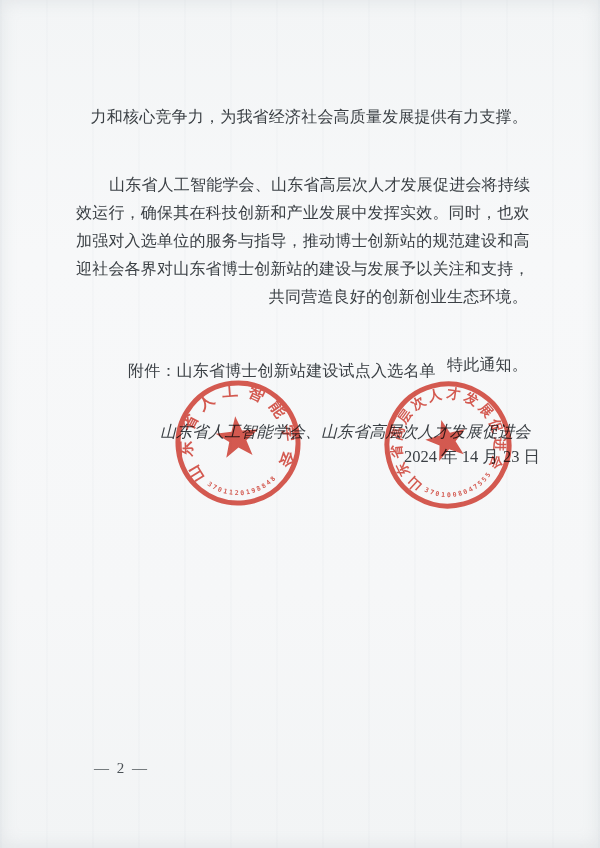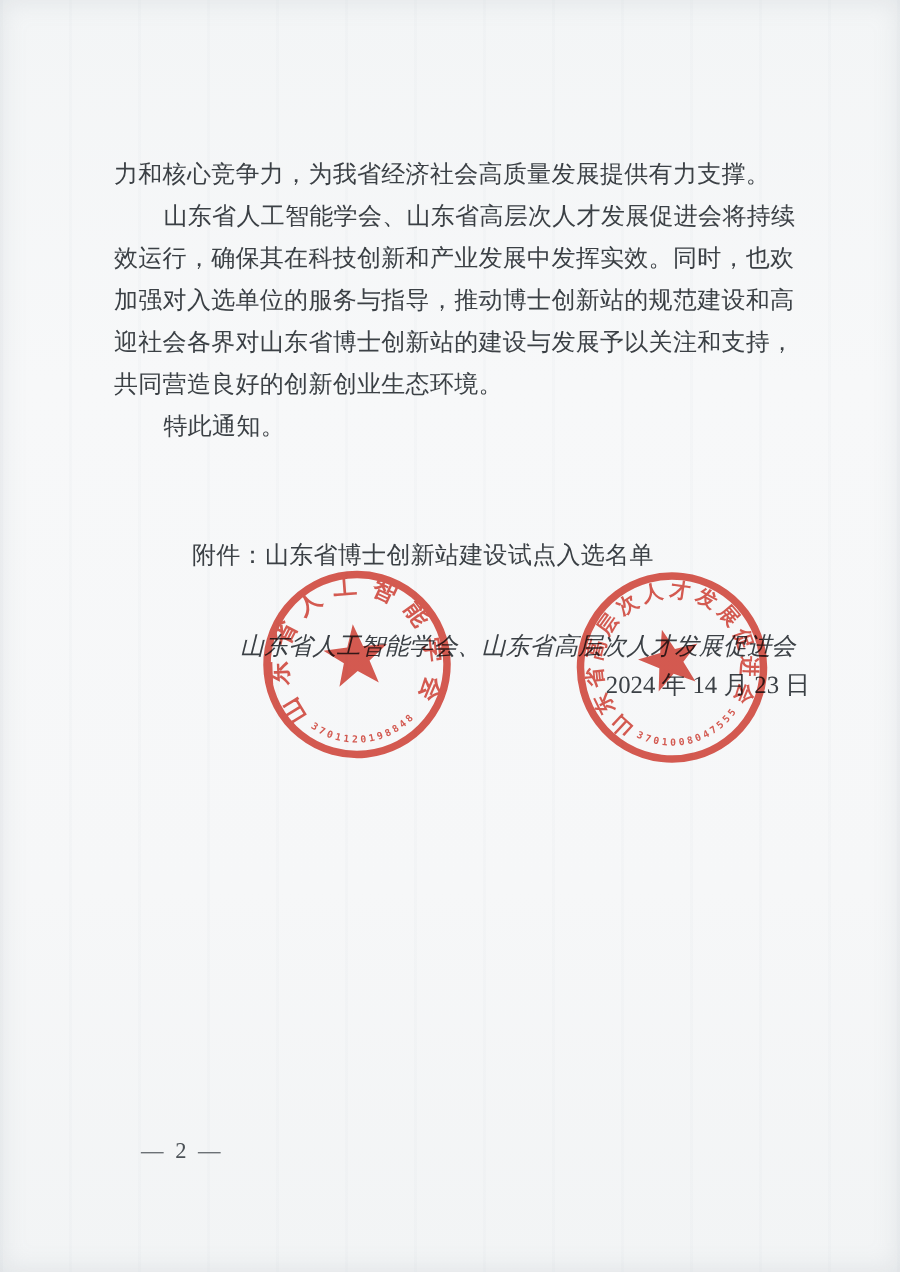--- a/index.html
+++ b/index.html
@@ -11,30 +11,30 @@
   .paper {
     position: relative;
     width: 600px; height: 848px;
     background:
       repeating-linear-gradient(90deg,
         rgba(210,216,222,0.10) 0px, rgba(210,216,222,0.10) 2px,
         rgba(255,255,255,0) 2px, rgba(255,255,255,0) 46px),
       linear-gradient(180deg, #f3f5f6 0%, #f7f8f9 30%, #f6f7f8 70%, #f2f4f5 100%);
     box-shadow: inset 0 0 18px rgba(140,150,160,0.18);
   }
-  .ink { color: #3b4045; }
+  .ink { color: #3b4045; text-align: right; }
   .body-text {
     position: absolute;
     left: 76px; top: 103px; width: 452px;
     font-size: 16px; line-height: 28px;
     letter-spacing: 0.2px;
     white-space: nowrap;
   }
   .body-text .line { height: 28px; }
-  .body-text .line.indent { padding-left: 33px; }
+  .body-text .line.indent { padding-left: 33px; margin-top: 40px; }
   .attachment {
     position: absolute;
     left: 128px; top: 361px;
     font-size: 16px; line-height: 20px;
     white-space: nowrap; letter-spacing: 0.2px;
   }
   .signature-org {
     position: absolute;
     left: 160px; top: 422px;
     font-size: 16px; line-height: 20px;

